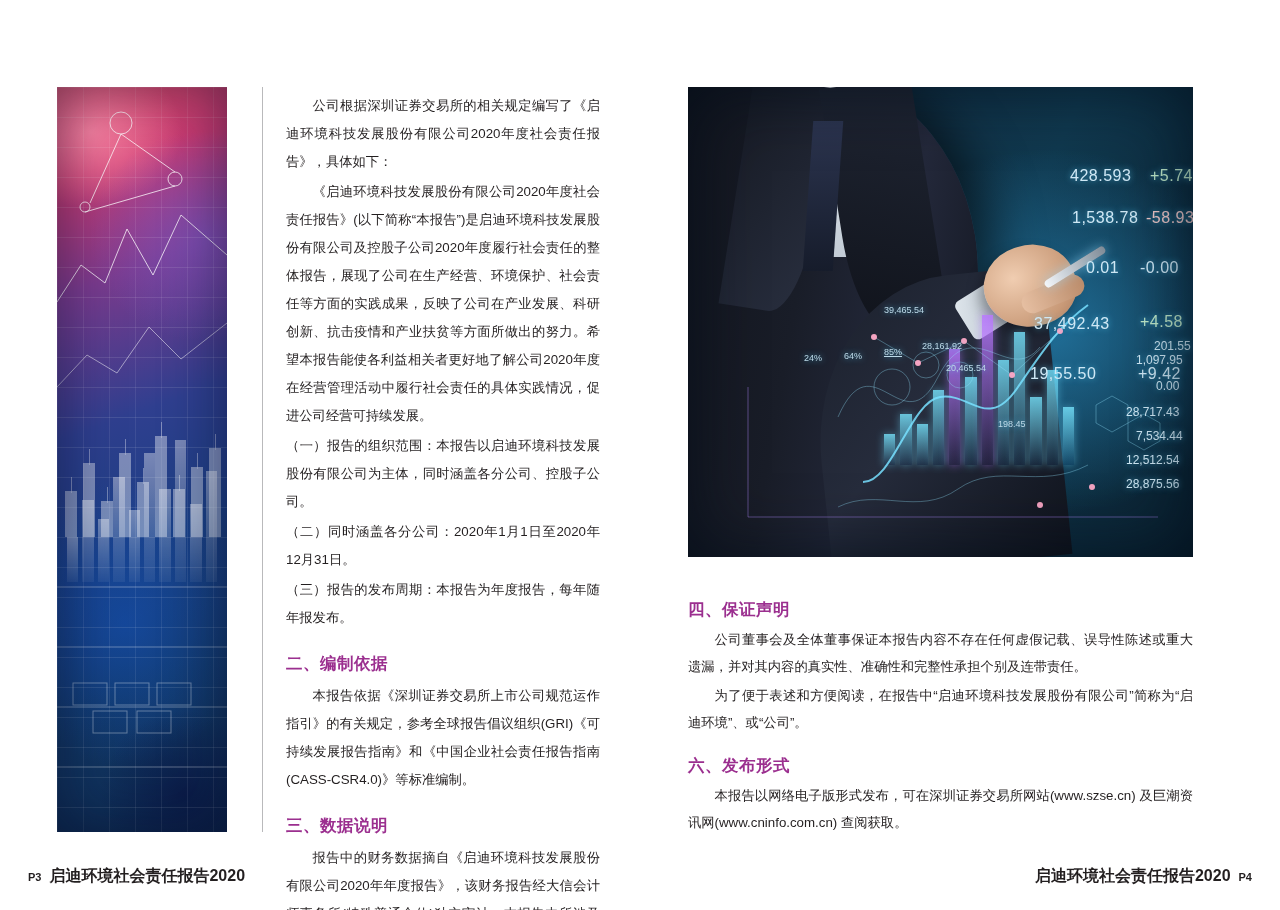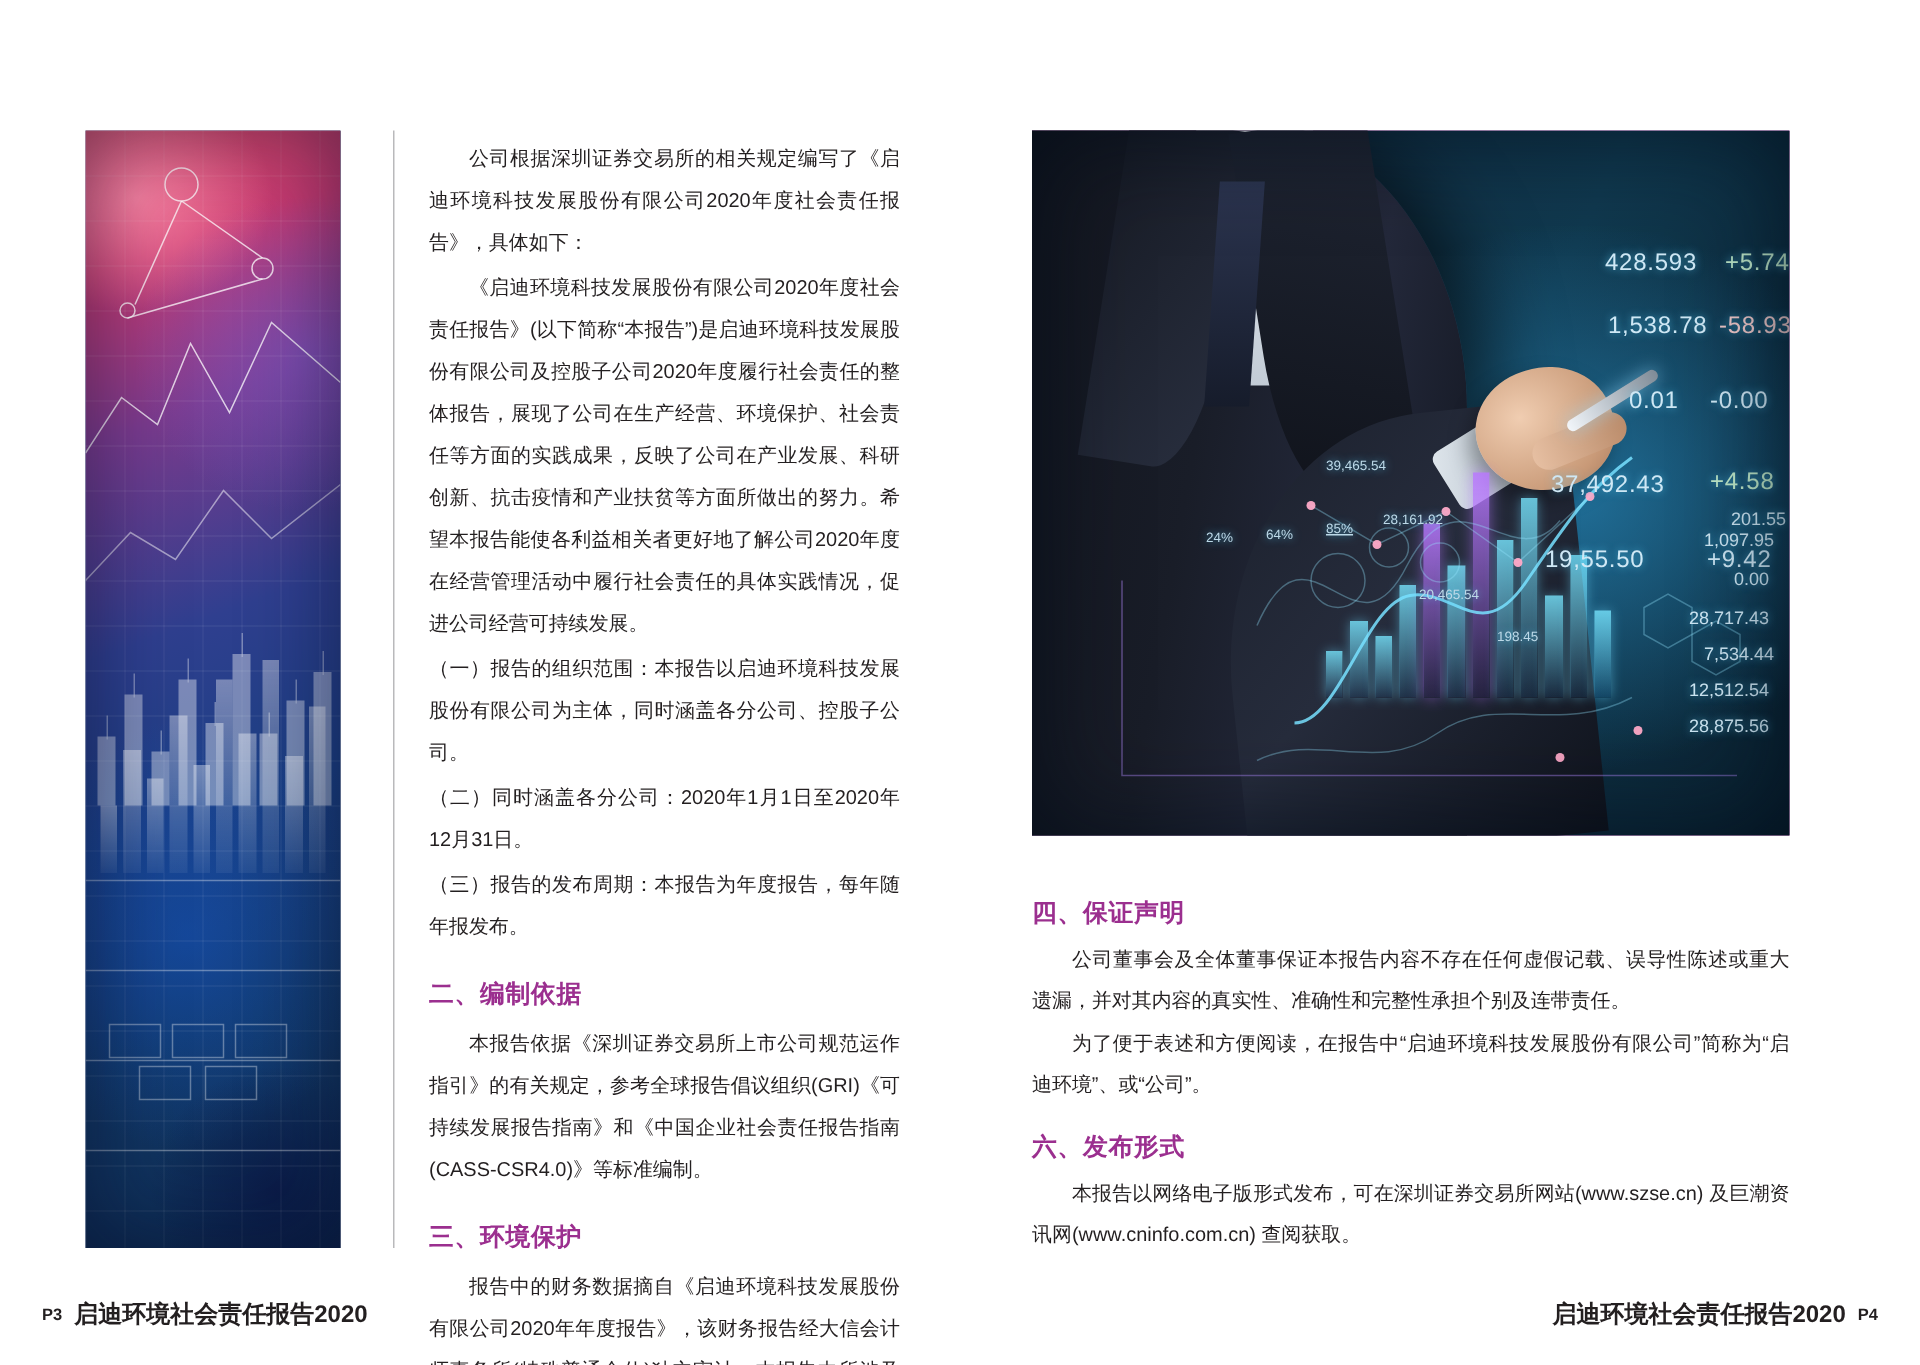--- a/index.html
+++ b/index.html
@@ -160,21 +160,21 @@
   }
 
   
   .photo {
     position: absolute;
     left: 688px;
     top: 87px;
     width: 505px;
     height: 470px;
     overflow: hidden;
-    background: #701a75;
+    background: #000000;
   }
   .ph {
     position: absolute;
     inset: 0;
   }
   .ph-bg {
     background:
       radial-gradient(ellipse 300px 260px at 72% 52%, rgba(35,120,165,0.85), rgba(8,30,55,0) 70%),
       linear-gradient(115deg, #0c2233 0%, #123247 30%, #10394f 55%, #0a2130 100%);
   }
@@ -422,21 +422,21 @@
     <p class="para indent">公司根据深圳证券交易所的相关规定编写了《启迪环境科技发展股份有限公司2020年度社会责任报告》，具体如下：</p>
     <p class="para indent">《启迪环境科技发展股份有限公司2020年度社会责任报告》(以下简称“本报告”)是启迪环境科技发展股份有限公司及控股子公司2020年度履行社会责任的整体报告，展现了公司在生产经营、环境保护、社会责任等方面的实践成果，反映了公司在产业发展、科研创新、抗击疫情和产业扶贫等方面所做出的努力。希望本报告能使各利益相关者更好地了解公司2020年度在经营管理活动中履行社会责任的具体实践情况，促进公司经营可持续发展。</p>
 
     <p class="para">（一）报告的组织范围：本报告以启迪环境科技发展股份有限公司为主体，同时涵盖各分公司、控股子公司。</p>
     <p class="para">（二）同时涵盖各分公司：2020年1月1日至2020年12月31日。</p>
     <p class="para">（三）报告的发布周期：本报告为年度报告，每年随年报发布。</p>
 
     <h2 class="sec">二、编制依据</h2>
     <p class="para indent">本报告依据《深圳证券交易所上市公司规范运作指引》的有关规定，参考全球报告倡议组织(GRI)《可持续发展报告指南》和《中国企业社会责任报告指南(CASS-CSR4.0)》等标准编制。</p>
 
-    <h2 class="sec">三、环境保护</h2>
+    <h2 class="sec">三、数据说明</h2>
     <p class="para indent">报告中的财务数据摘自《启迪环境科技发展股份有限公司2020年年度报告》，该财务报告经大信会计师事务所(特殊普通合伙)独立审计。本报告中所涉及的财务数据如与《公司2020年年度报告》有出入，以年度报告数据为准，其他数据来自公司内部统计。</p>
   </div>
 
   <div class="photo">
     <div class="ph ph-bg"></div>
     <div class="ph-suit"></div>
     <div class="ph-shirt"></div>
     <div class="ph-lapelA"></div>
     <div class="ph-lapelB"></div>
     <div class="ph-tie"></div>
@@ -506,21 +506,21 @@
 
       <span class="mid" style="left:450px; top:256px; opacity:0;"></span>
       <span class="mid" style="left:448px; top:266px;">1,097.95</span>
       <span class="mid" style="left:468px; top:292px;">0.00</span>
       <span class="mid" style="left:438px; top:318px;">28,717.43</span>
       <span class="mid" style="left:448px; top:342px;">7,534.44</span>
       <span class="mid" style="left:438px; top:366px;">12,512.54</span>
       <span class="mid" style="left:438px; top:390px;">28,875.56</span>
       <span class="sm" style="left:196px; top:218px;">39,465.54</span>
       <span class="sm" style="left:234px; top:254px;">28,161.92</span>
-      <span class="sm" style="left:258px; top:304px;">20,465.54</span>
+      <span class="sm" style="left:258px; top:276px;">20,465.54</span>
       <span class="sm" style="left:310px; top:332px;">198.45</span>
       <span class="sm" style="left:196px; top:260px;text-decoration:underline;">85%</span>
       <span class="sm" style="left:156px; top:264px;">64%</span>
       <span class="sm" style="left:116px; top:266px;">24%</span>
     </div>
 
     <div class="ph ph-vig"></div>
   </div>
 
   <div class="col col-right">

